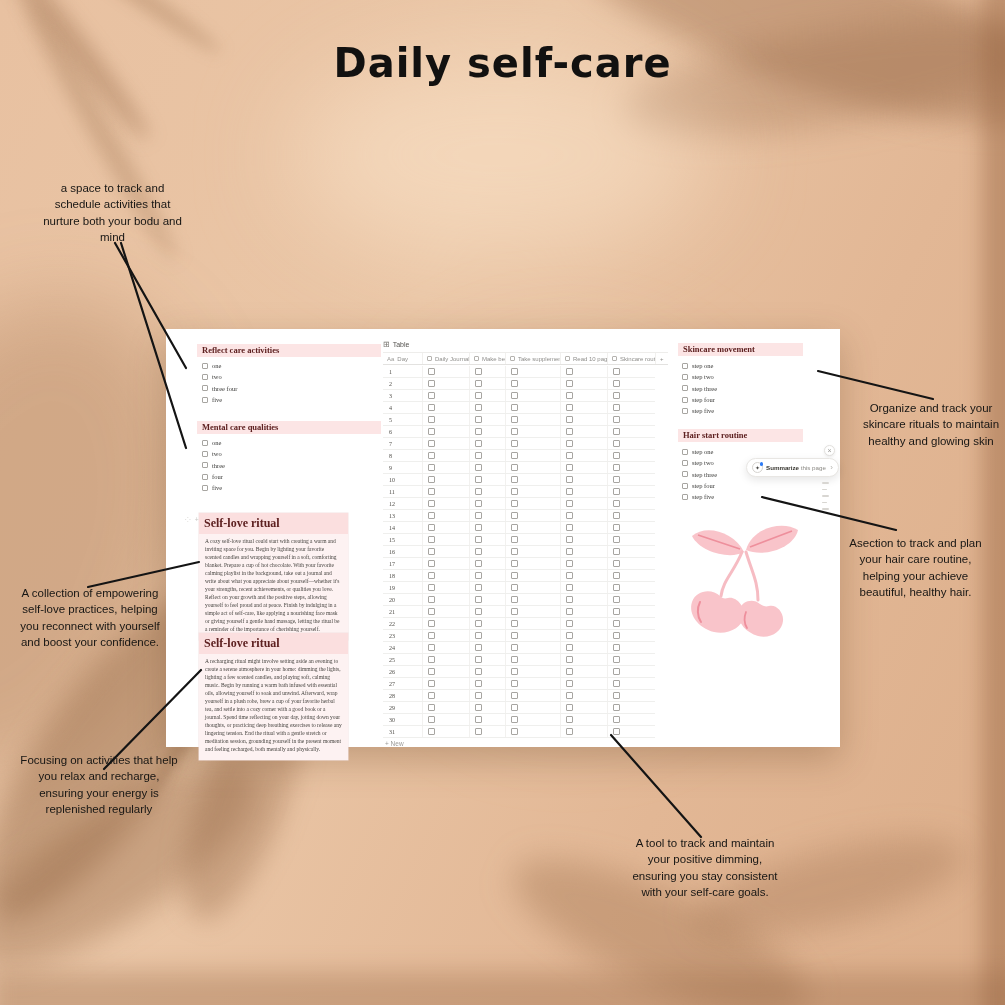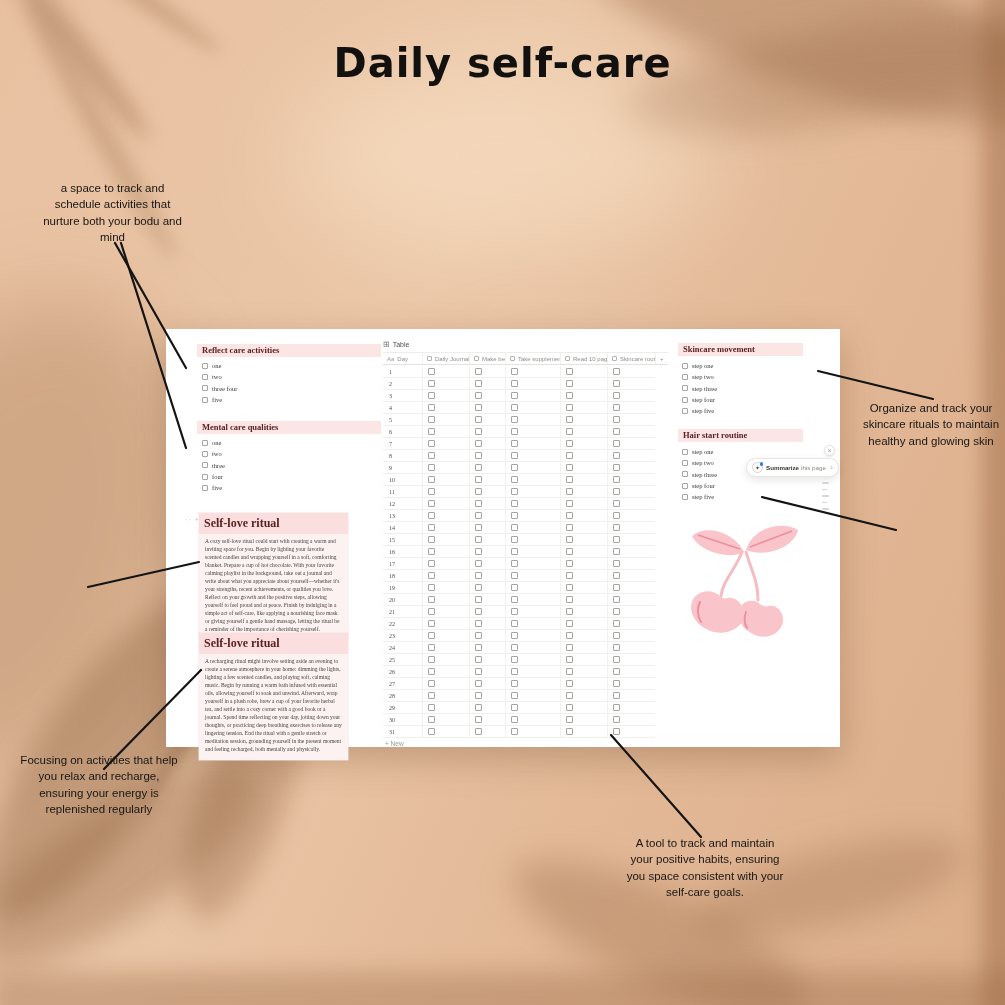--- a/index.html
+++ b/index.html
@@ -88,23 +88,25 @@
   <div class="blob" style="left:500px;top:890px;width:320px;height:95px;transform:rotate(24deg);background:rgba(150,103,68,.33);filter:blur(16px);"></div>
   <div class="blob" style="left:690px;top:850px;width:280px;height:75px;transform:rotate(-14deg);background:rgba(150,103,68,.30);filter:blur(16px);"></div>
   <div class="blob" style="left:982px;top:-20px;width:50px;height:1060px;background:rgba(150,100,65,.45);filter:blur(10px);border-radius:0;"></div>
   <div class="blob" style="left:-10px;top:972px;width:1030px;height:55px;background:rgba(150,100,65,.35);filter:blur(12px);border-radius:0;"></div>
   <div class="blob" style="left:290px;top:50px;width:420px;height:210px;background:rgba(255,236,211,.45);filter:blur(48px);"></div>
   <div class="blob" style="left:410px;top:370px;width:320px;height:320px;background:rgba(255,236,211,.28);filter:blur(60px);"></div>
 
   <div class="title">Daily self-care</div>
 
   <div class="ann ann-1">a space to track and schedule activities that nurture both your bodu and mind</div>
+  <div class="ann ann-2">A collection of empowering self-love practices, helping you reconnect with yourself and boost your confidence.</div>
   <div class="ann ann-3">Focusing on activities that help you relax and recharge, ensuring your energy is replenished regularly</div>
   <div class="ann ann-4">Organize and track your skincare rituals to maintain healthy and glowing skin</div>
-  <div class="ann ann-6">A tool to track and maintain your positive habits, ensuring you space consistent with your self-care goals.</div>
+  <div class="ann ann-5">Asection to track and plan your hair care routine, helping your achieve beautiful, healthy hair.</div>
+  <div class="ann ann-6">A tool to track and maintain your positive dimming, ensuring you stay consistent with your self-care goals.</div>
 
   <div class="panel">
 
     <div class="pinkband" style="left:31px;top:15px;width:184px;">Reflect care activities</div>
     <div class="todo-list" style="left:36px;top:31px;">
         <div class="todo">
           <span class="cb"></span>
           <span class="todo-label">one</span>
         </div>
         <div class="todo">

